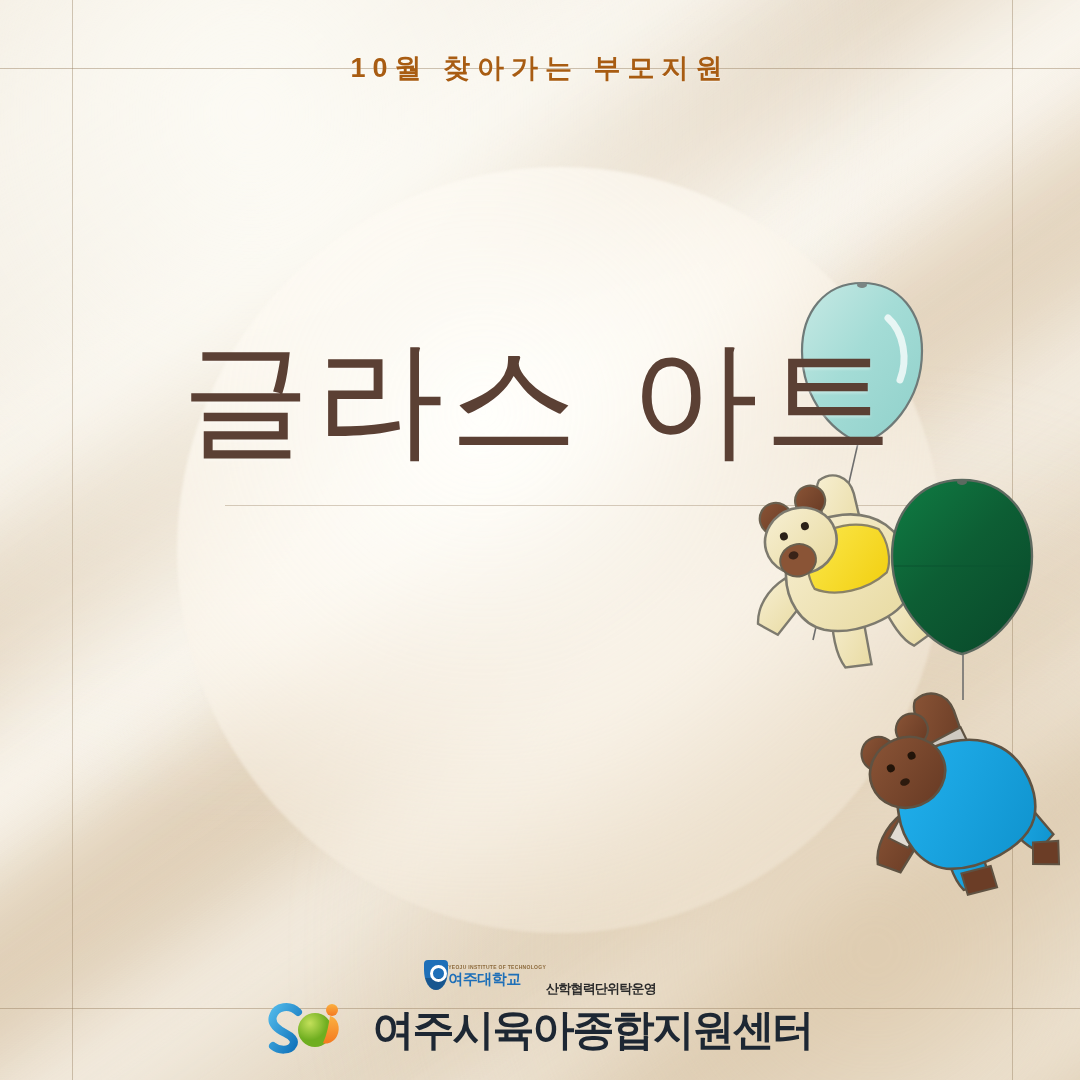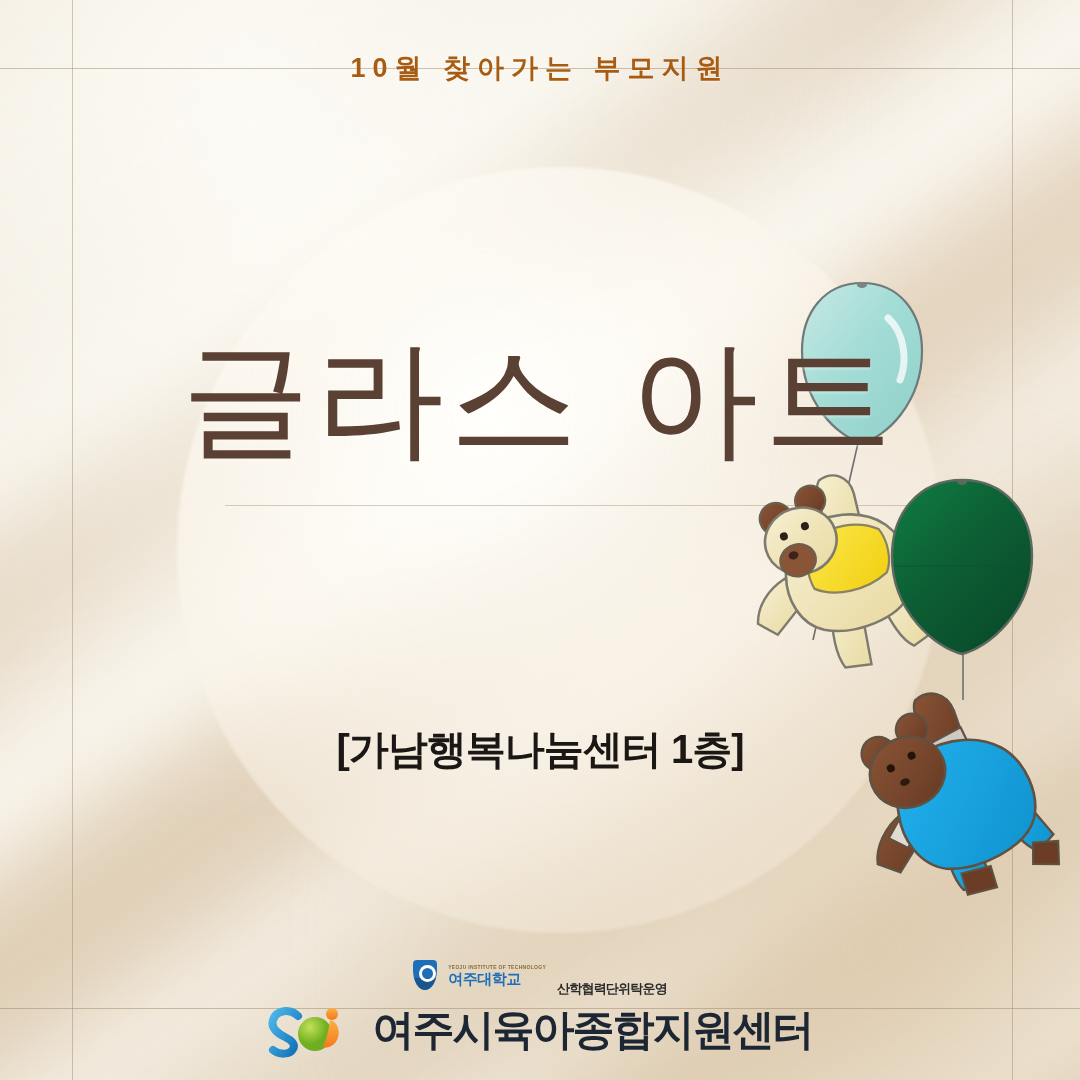--- a/index.html
+++ b/index.html
@@ -136,21 +136,21 @@
     color:#1b1714;
   }
 
   
   .footer{
     position:absolute;
     left:0;right:0;bottom:22px;
     display:flex;flex-direction:column;align-items:center;
   }
   .uni-row{
-    display:flex;align-items:center;gap:11px;
+    display:flex;align-items:center;gap:0;
     margin-bottom:4px;
   }
   .shield{
     position:relative;
     width:24px;height:30px;
     background:#1e6fb8;
     border-radius:4px 4px 12px 12px/4px 4px 20px 20px;
     display:flex;align-items:flex-start;justify-content:center;
     overflow:hidden;
   }
@@ -170,21 +170,21 @@
     margin-bottom:1px;
   }
   .uni-kr{
     font-size:15px;font-weight:700;color:#1e6fb8;letter-spacing:-.5px;
   }
   .uni-sub{
     font-size:13px;font-weight:700;color:#2a2a2a;letter-spacing:-.8px;margin-top:28px;
   }
 
   .center-row{
-    display:flex;align-items:flex-end;gap:19px;
+    display:flex;align-items:flex-start;gap:19px;
   }
   .sc-logo{
     position:relative;width:86px;height:52px;flex:none;
   }
   .center-name{
     font-size:42px;font-weight:700;letter-spacing:-2px;
     color:#1d2733;
   }
 
   
@@ -314,21 +314,20 @@
       <circle cx="928" cy="740" r="4" fill="#221409"></circle>
       <ellipse cx="912" cy="762" rx="5" ry="3.5" fill="#2c1a0e"></ellipse>
     </g>
   </svg>
 
   <div class="header">10월 찾아가는 부모지원</div>
 
   <div class="title">글라스 아트</div>
 
 
-  <div class="venue">[가남행복나눔센터 1층]</div>
 
   <div class="footer">
 
     <div class="uni-row">
       <span class="shield">
         <span class="shield-dark"></span>
       </span>
       <span class="uni-block">
         <span class="uni-en">YEOJU INSTITUTE OF TECHNOLOGY</span>
         <span class="uni-kr">여주대학교</span>

